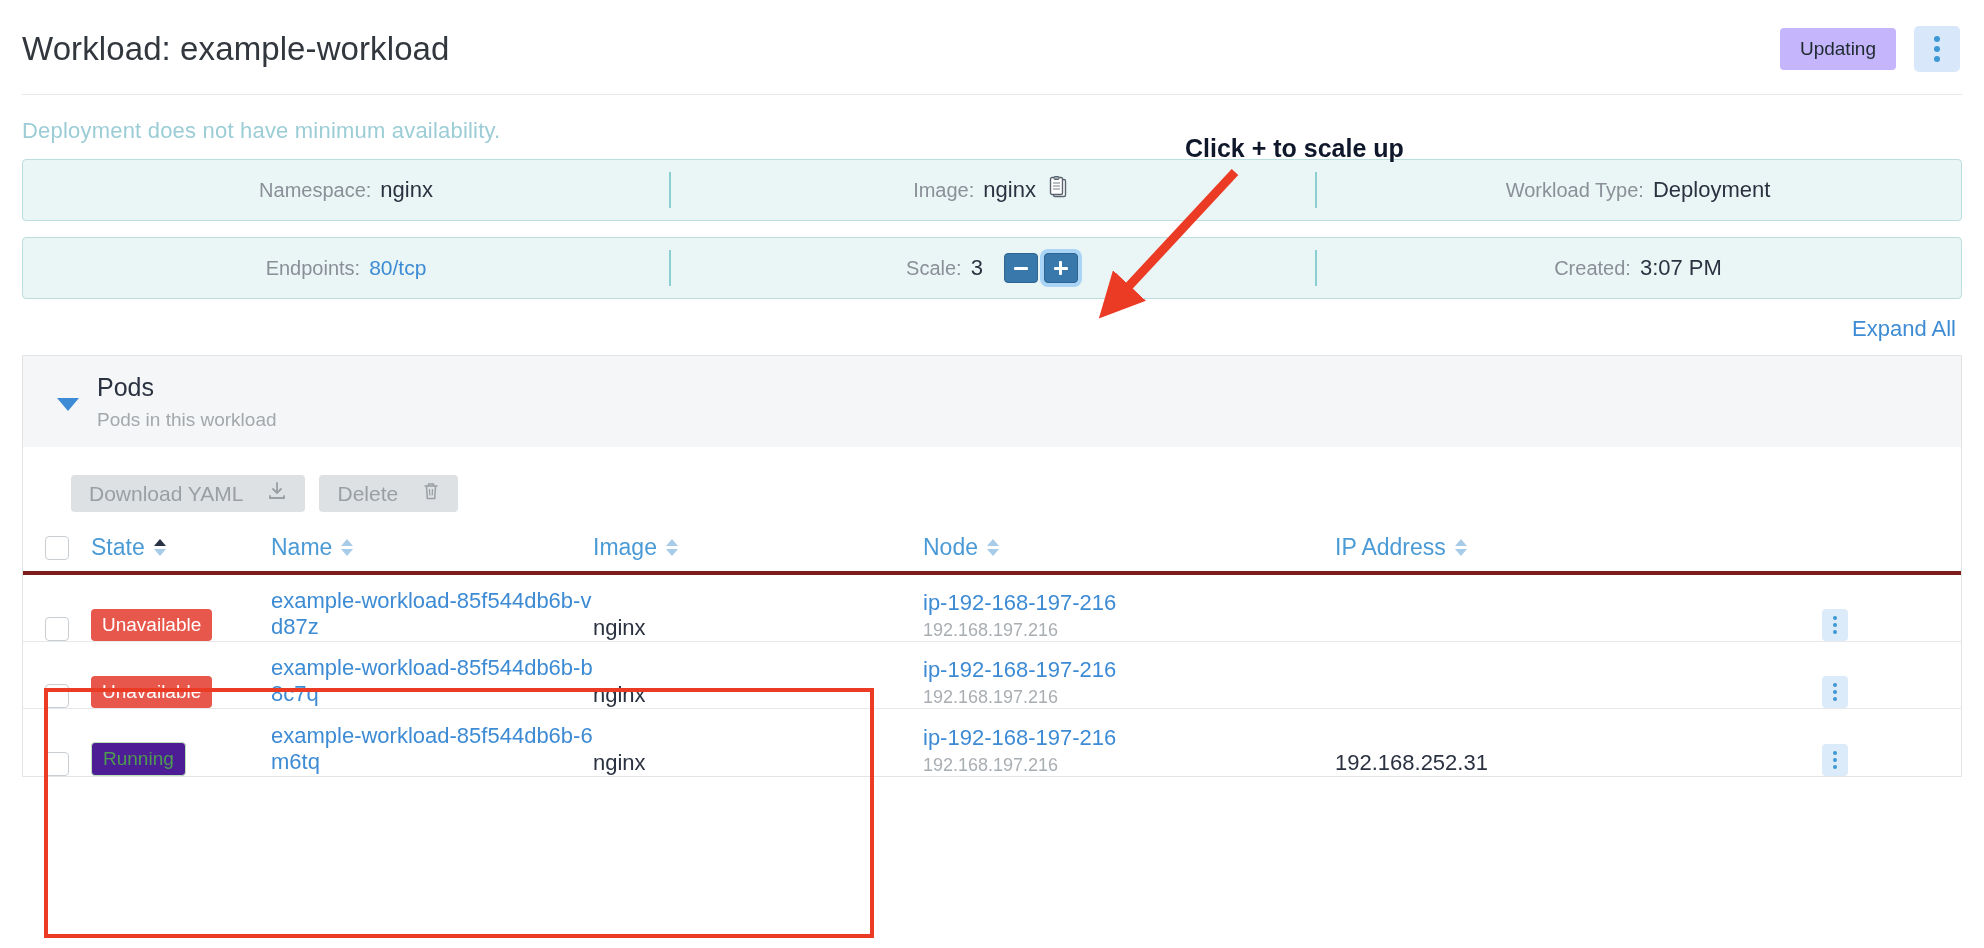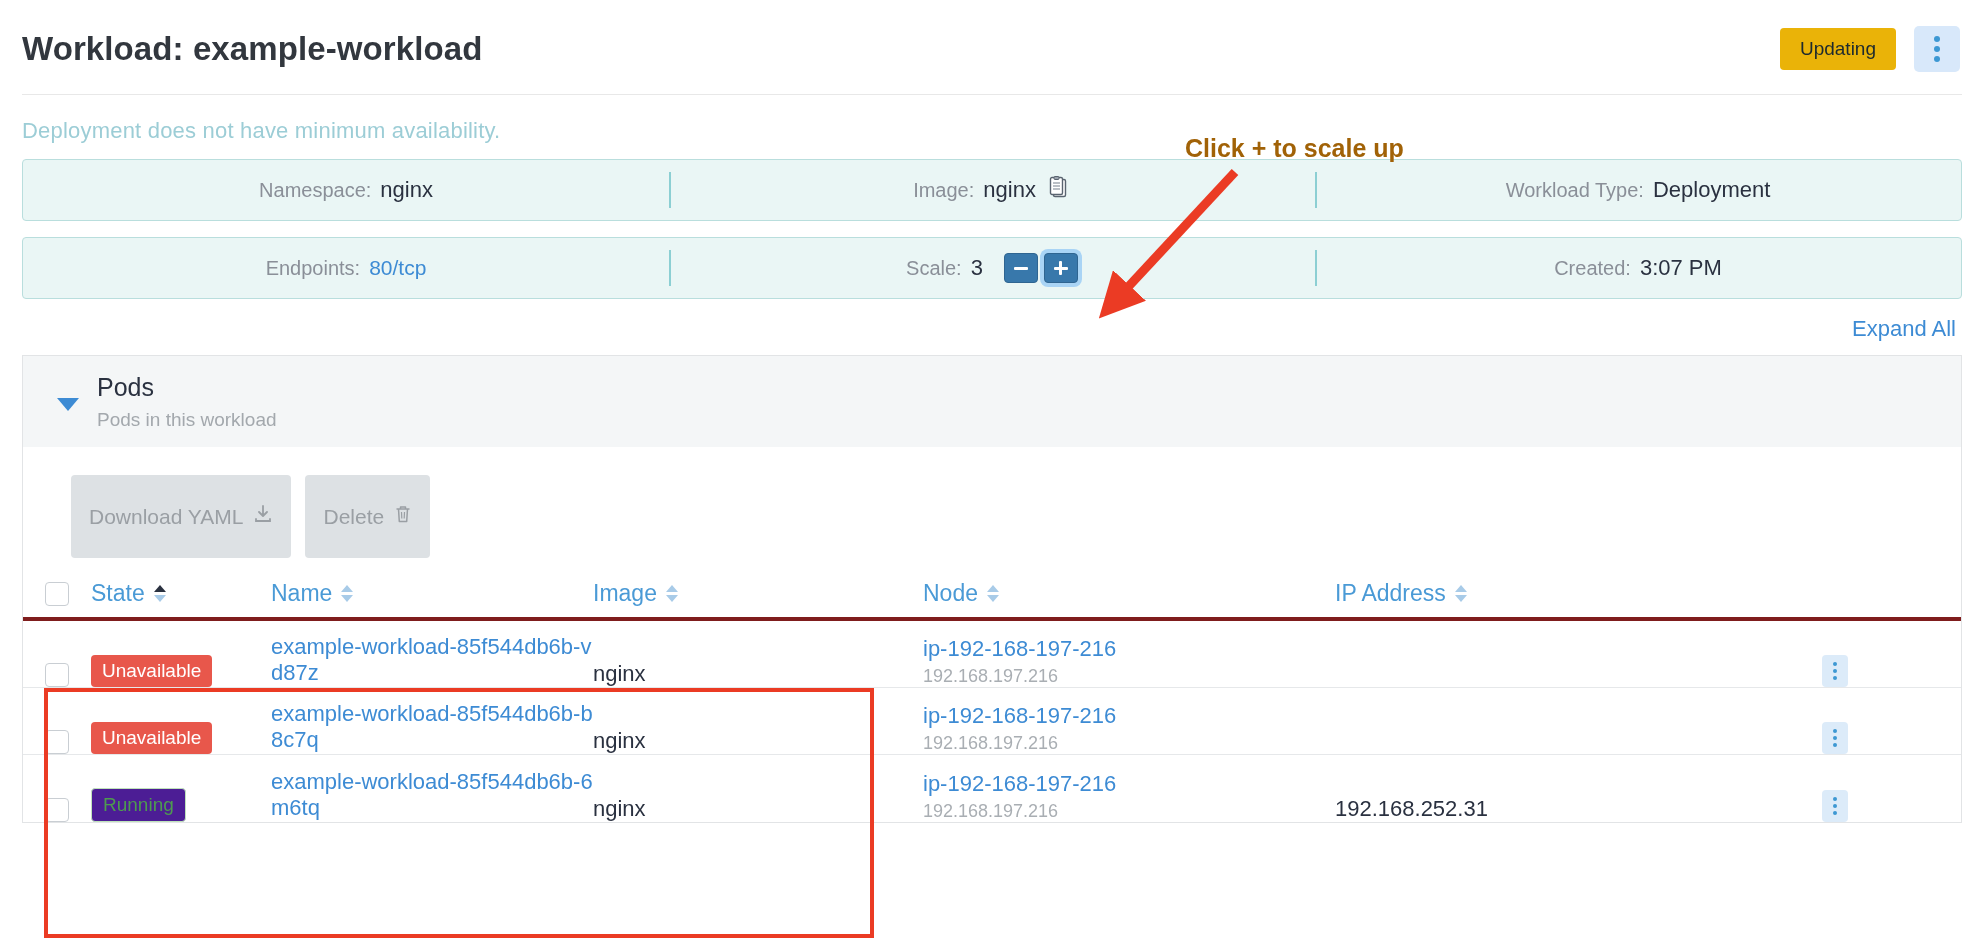--- a/index.html
+++ b/index.html
@@ -12,26 +12,26 @@
     overflow: hidden;
   }
   .page { position: relative; width: 1984px; height: 948px; }
 
   
   .header {
     display: flex; align-items: center; justify-content: space-between;
     padding: 14px 24px 0 22px; height: 84px;
   }
   .page-title {
-    font-size: 33px; font-weight: 700; color: #32373e; letter-spacing: .1px;
+    font-size: 33px; font-weight: 400; color: #32373e; letter-spacing: .1px;
     white-space: nowrap;
   }
   .header-right { display: flex; align-items: center; gap: 18px; }
   .state-badge {
-    background: #eab308; color: #1d2a2e; font-size: 19px;
+    background: #c4b5fd; color: #1d2a2e; font-size: 19px;
     padding: 10px 20px; border-radius: 4px; white-space: nowrap;
   }
   .kebab-btn {
     width: 46px; height: 46px; border-radius: 5px; background: #d8e8fa;
     display: flex; align-items: center; justify-content: center;
     flex-direction: column; gap: 4px; cursor: pointer;
   }
   .kebab-btn i { width: 6px; height: 6px; border-radius: 50%; background: #3d98d3; display:block; }
 
   .header-rule { height: 1px; background: #e8e8e8; margin: 10px 0 0 22px; width: 1940px; }
@@ -73,21 +73,21 @@
   .sbtn .plusglyph { position: relative; width: 14px; height: 14px; }
   .sbtn .plusglyph::before, .sbtn .plusglyph::after {
     content:""; position:absolute; background:#fff; border-radius:1px;
   }
   .sbtn .plusglyph::before { left:0; top:5.5px; width:14px; height:3px; }
   .sbtn .plusglyph::after { top:0; left:5.5px; height:14px; width:3px; }
 
   
   .annotation {
     position: absolute; left: 1185px; top: 134px;
-    color: #a16207; font-size: 25px; font-weight: bold; white-space: nowrap;
+    color: #0f172a; font-size: 25px; font-weight: bold; white-space: nowrap;
   }
   .arrow-svg { position: absolute; left: 1080px; top: 160px; pointer-events: none; }
 
   
   .expand-row { display: flex; justify-content: flex-end; padding: 17px 28px 0 0; }
   .expand-link { color: #3d8bd4; font-size: 22px; cursor: pointer; }
 
   
   .panel { margin: 13px 22px 0 22px; width: 1940px; border: 1px solid #e2e4e6; border-top:none; }
   .panel-head {
@@ -98,21 +98,21 @@
     width: 0; height: 0; border-left: 11px solid transparent; border-right: 11px solid transparent;
     border-top: 13px solid #3d8bd4; cursor: pointer; margin-top: 6px;
   }
   .panel-title { font-size: 25px; color: #2a3140; line-height: 1.25; }
   .panel-sub { font-size: 19px; color: #a3a8ad; margin-top: 6px; }
 
   
   .toolbar { display: flex; gap: 14px; padding: 28px 0 0 48px; }
   .tbtn {
     background: #dde1e4; color: #9a9fa4; font-size: 21px;
-    padding: 29px 18px; border-radius: 4px; display: flex; align-items: center; gap: 10px;
+    padding: 6px 18px; border-radius: 4px; display: flex; align-items: center; gap: 24px;
     cursor: default;
   }
 
   
   .table { margin: 22px 0 0 0; width: 100%; }
   .thead {
     display: flex; align-items: center; padding: 0 0 10px 0;
     border-bottom: 4px solid #7f1d1d;
   }
   .col-check { width: 68px; display: flex; justify-content: center; flex: none; }

